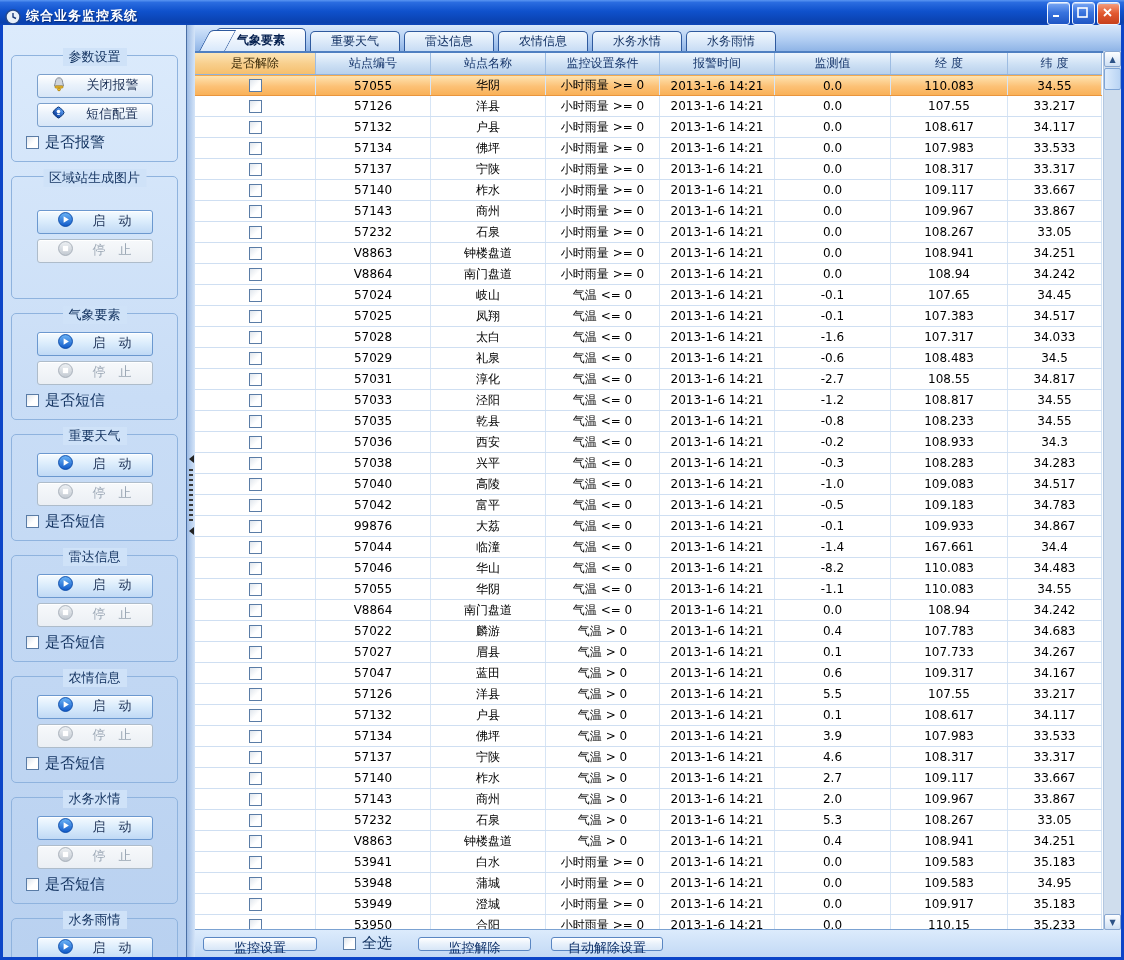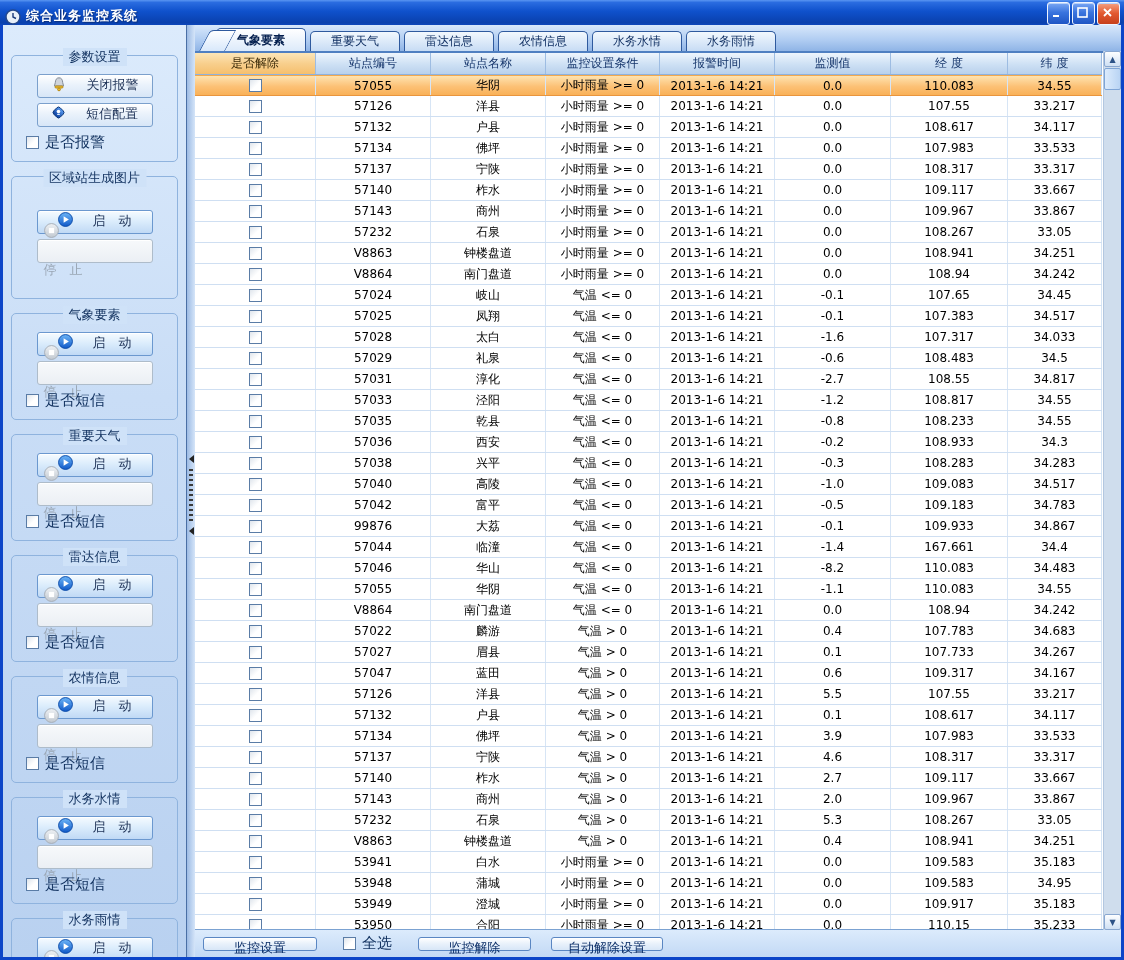--- a/index.html
+++ b/index.html
@@ -28,21 +28,21 @@
   .group{position:relative;margin:8px 8px 14px 8px;border:1px solid #8fb3de;border-radius:5px;
     padding:13px 0 7px 0;}
   .group-title{position:absolute;top:-8px;left:50%;transform:translateX(-50%);padding:0 6px;
     background:#cfe2f8;color:#10305e;white-space:nowrap;font-size:13px;}
   .xp-btn{display:flex;align-items:flex-start;justify-content:center;gap:20px;box-sizing:border-box;
     border:1px solid #7ba0cc;border-radius:3px;color:#1c3055;font-size:13px;
     background:linear-gradient(180deg,#ffffff 0%,#eaf2fb 45%,#d7e6f7 100%);
     box-shadow:inset 0 1px 0 #fff;cursor:default;font-family:inherit;}
   .side-btn{width:116px;height:24px;margin:5px auto;}
   .start-btn{border-color:#6b98cf;background:linear-gradient(180deg,#f6fbff 0%,#dcedfc 45%,#c0d9f5 100%);}
-  .stop-btn{color:#9aa6b4;border-color:#aebcca;background:linear-gradient(180deg,#f7f9fb 0%,#ebeff4 100%);flex-direction:column;}
+  .stop-btn{color:#9aa6b4;border-color:#aebcca;background:linear-gradient(180deg,#f7f9fb 0%,#ebeff4 100%);}
   .cb-row{display:flex;align-items:center;gap:6px;margin:6px 0 2px 14px;color:#10305e;font-size:15px;}
   .cb{width:13px;height:13px;box-sizing:border-box;border:1px solid #5a7ca6;flex:none;
     background:linear-gradient(135deg,#dfe5ec 0%,#ffffff 55%);}
   .pad-extra{padding-top:28px;padding-bottom:30px;}
 
   
   .splitter{width:8px;flex:none;border-left:1px solid #4a6fa5;position:relative;
     background:linear-gradient(90deg,#9dbbe4,#d5e5f9);}
   .split-handle{position:absolute;top:428px;left:0;width:8px;display:flex;flex-direction:column;align-items:center;}
   .split-arrow{width:0;height:0;border-top:4px solid transparent;border-bottom:4px solid transparent;

